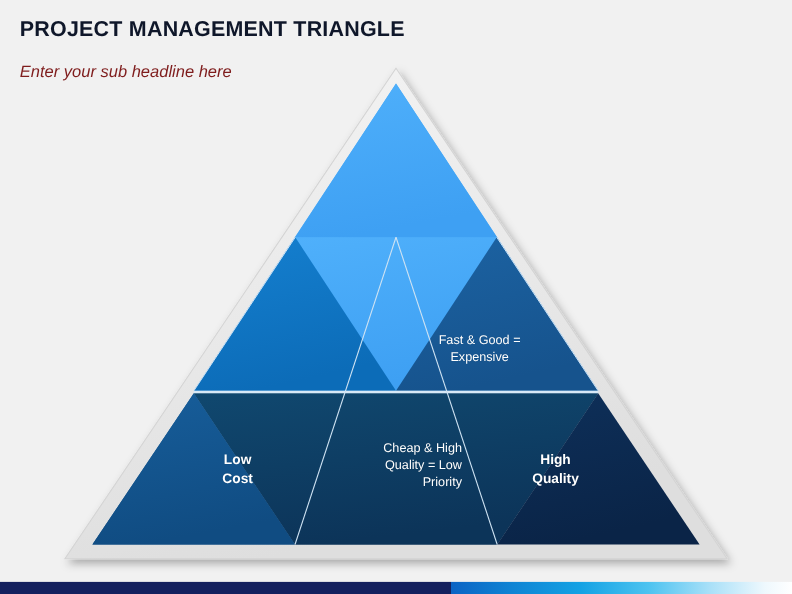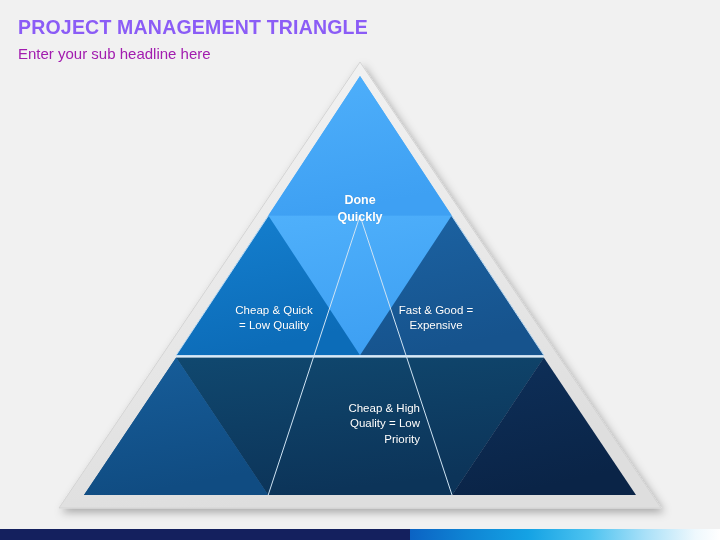--- a/index.html
+++ b/index.html
@@ -14,29 +14,30 @@
     width:720px; height:540px;
     background:#f1f1f1;
   }
 
   
   #header { position:absolute; left:18px; top:16px; }
   #title {
     font-size:19.5px;
     font-weight:bold;
     letter-spacing:0.2px;
-    color:#8b5cf6;
+    color:#0f172a;
     white-space:nowrap;
   }
   #subtitle {
     font-size:15px;
     font-weight:normal;
-    color:#a21caf;
-    margin-top:6px;
+    color:#7f1d1d;
+    margin-top:18px;
     white-space:nowrap;
+    font-style:italic;
   }
 
   
   #diagram {
     position:absolute;
     left:0; top:0;
     width:720px; height:540px;
   }
   #diagram svg { display:block; width:720px; height:540px; }
 
@@ -150,33 +151,33 @@
 
         <line x1="176.2" y1="356.4" x2="543.8" y2="356.4" stroke="#d8e9f7" stroke-width="2.2"></line>
         <line x1="360" y1="215.7" x2="268.2" y2="495" stroke="#cfe3f3" stroke-width="1"></line>
         <line x1="360" y1="215.7" x2="452" y2="495" stroke="#cfe3f3" stroke-width="1"></line>
         <line x1="268.4" y1="215.7" x2="176.2" y2="355.3" stroke="#cfe3f3" stroke-width="0.9"></line>
         <line x1="451.6" y1="215.7" x2="543.8" y2="355.3" stroke="#cfe3f3" stroke-width="0.9"></line>
       </g>
     </svg>
   </div>
 
-  <div id="label-done" class="cell-label lbl-strong">Done
-Quickly</div>
 
-  <div id="label-cheapq" class="cell-label lbl-plain">Cheap &amp; Quick
-= Low Quality</div>
 
   <div id="label-fastgood" class="cell-label lbl-plain">Fast &amp; Good =
 Expensive</div>
 
+  <div id="label-lowcost" class="cell-label lbl-strong">Low
+Cost</div>
 
   <div id="label-cheaphq" class="cell-label lbl-plain">Cheap &amp; High
 Quality = Low
 Priority</div>
 
+  <div id="label-highq" class="cell-label lbl-strong">High
+Quality</div>
 
   <div id="bottom-bar">
     <div id="bar-solid"></div>
     <div id="bar-grad"></div>
   </div>
 
 </div>
 
 </body></html>

